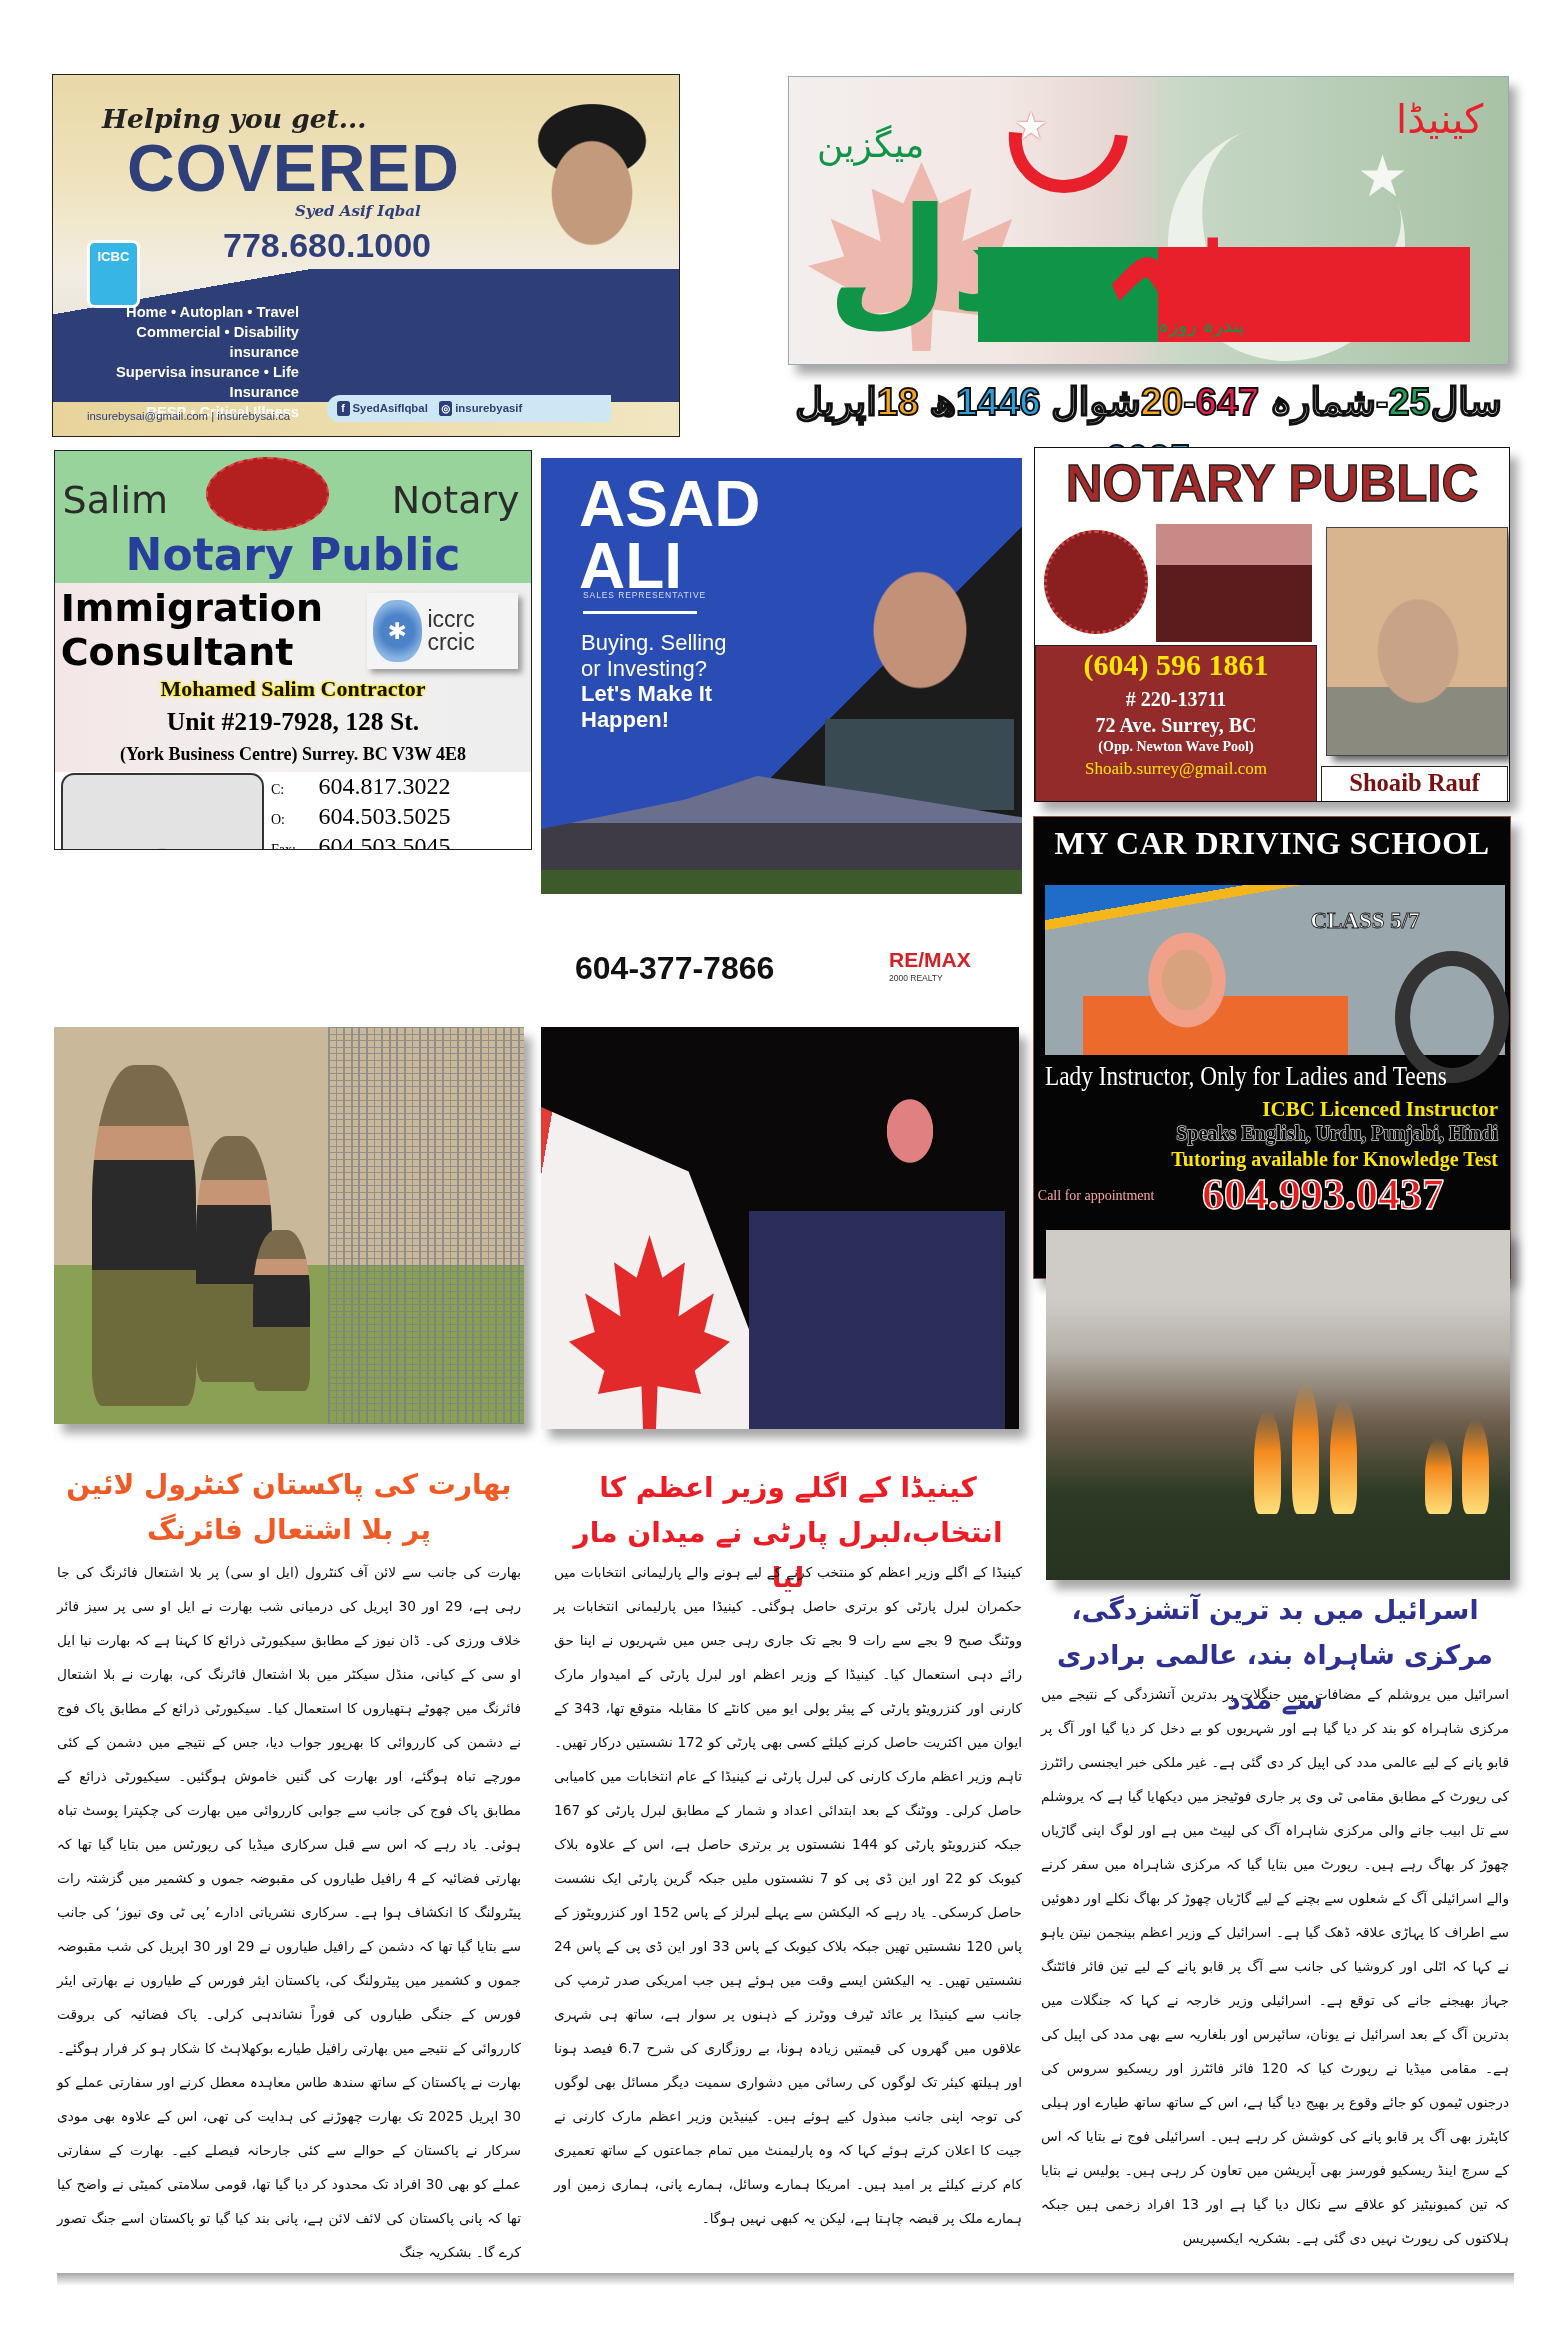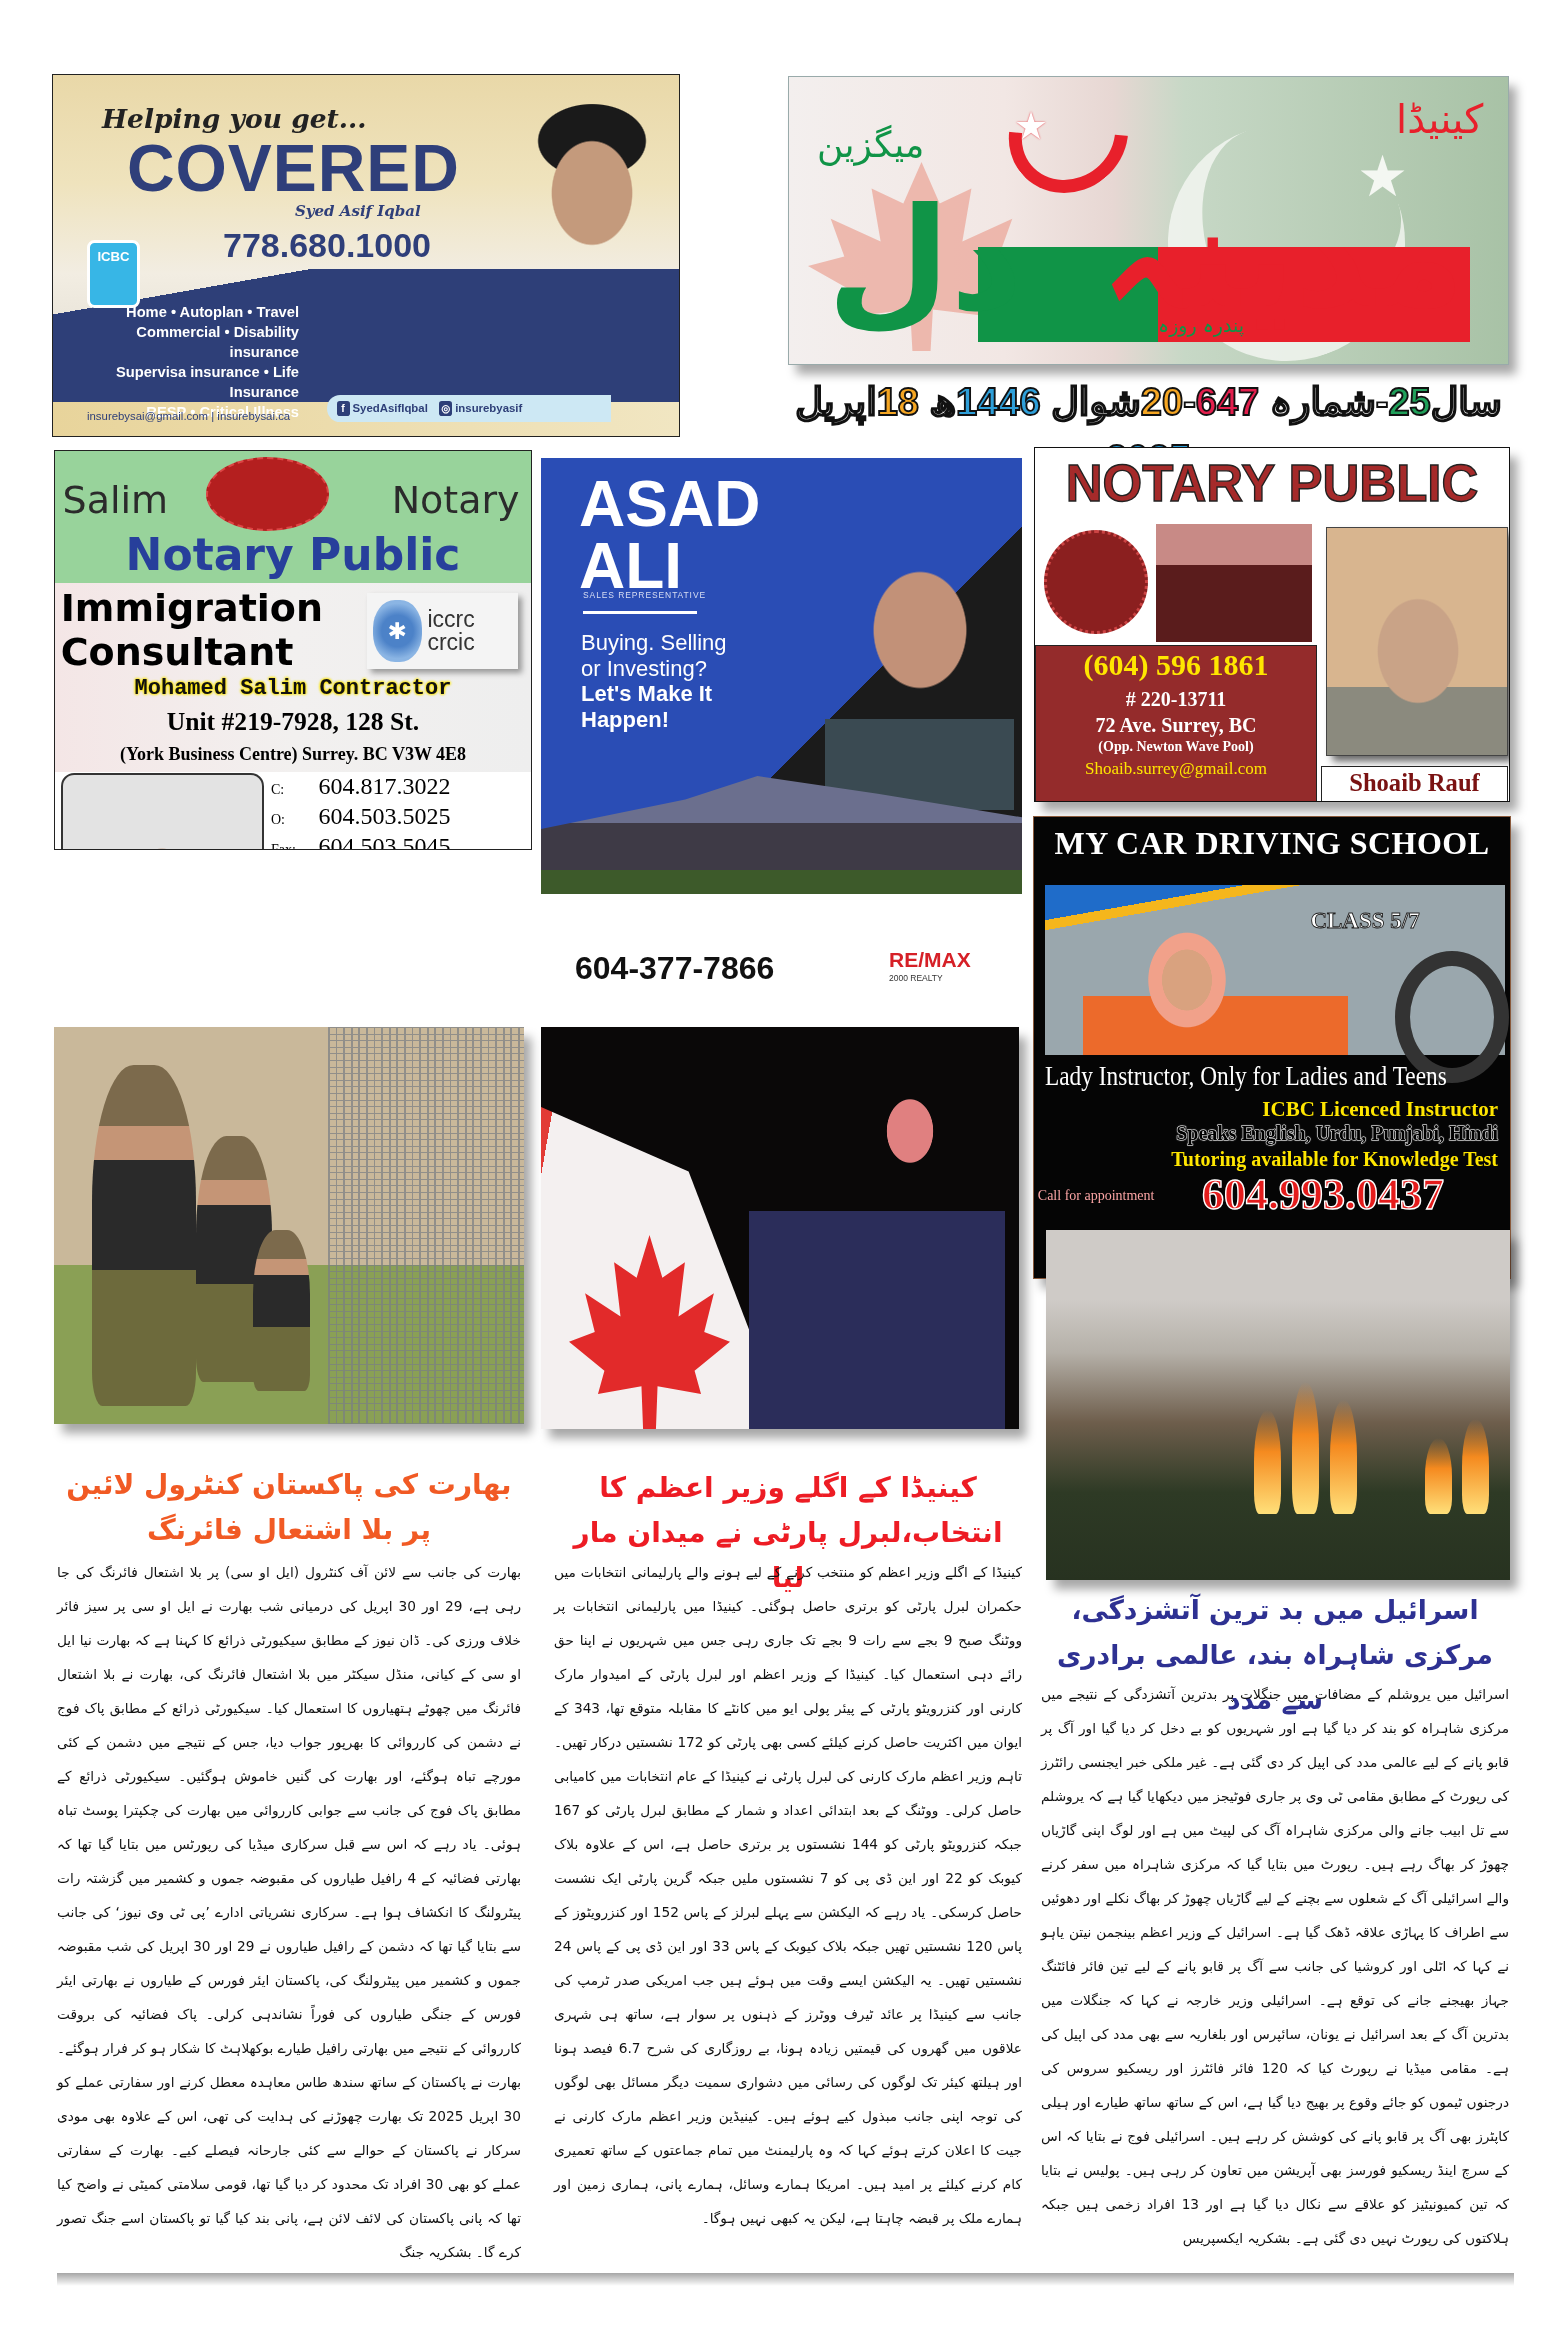--- a/index.html
+++ b/index.html
@@ -54,21 +54,21 @@
   #ad-salim .top { position:absolute; left:0; top:0; width:100%; height:132px; background:#98d39b; }
   #ad-salim .salim-word { position:absolute; left:7.6px; top:26.5px; font-family:"DejaVu Sans", sans-serif; font-size:38px; color:#2b2b2b; }
   #ad-salim .notary-word { position:absolute; right:11.4px; top:26.5px; font-family:"DejaVu Sans", sans-serif; font-size:38px; color:#2b2b2b; }
   #ad-salim .seal { position:absolute; left:151px; top:5.7px; width:123px; height:74px; border-radius:50%; background:#b41f1f; border:2.8px dashed #d44; }
   #ad-salim .np { position:absolute; left:0; top:78px; width:100%; text-align:center; font-family:"DejaVu Sans", sans-serif; font-weight:bold; font-size:44px; color:#273f9b; }
   #ad-salim .bgimg { position:absolute; left:0; top:132px; width:100%; height:189px; background: linear-gradient(90deg, #f4e6e6, #f2f0ef 50%, #eeeeee); }
   #ad-salim .imm { position:absolute; left:5.7px; top:135px; font-family:"DejaVu Sans", sans-serif; font-weight:bold; font-size:38px; line-height:44px; color:#000; }
   #ad-salim .iccrc { position:absolute; left:312px; top:142px; width:151px; height:76px; background:#f4f4f4; box-shadow: 3.8px 3.8px 5.7px #999; display:flex; align-items:center; gap:5.7px; padding-left:5.7px; }
   #ad-salim .iccrc .flower { width:49px; height:62px; border-radius:45%; background: radial-gradient(circle at 50% 50%, #4c82c8 0 40%, #8bb5e4 70%); color:#fff; text-align:center; line-height:62px; font-size:23px; }
   #ad-salim .iccrc .txt { font-family:"Liberation Sans", sans-serif; font-size:23px; line-height:23px; color:#333; }
-  #ad-salim .owner { position:absolute; left:0; top:225px; width:100%; text-align:center; font-family:Liberation Mono, monospace; font-weight:bold; font-size:22px; color:#111; text-shadow: 0 0 2.8px #ffe600, 0 0 2.8px #ffe600, 0 0 2.8px #ffe600; }
+  #ad-salim .owner { position:absolute; left:0; top:225px; width:100%; text-align:center; font-family:Liberation Serif, serif; font-weight:bold; font-size:22px; color:#111; text-shadow: 0 0 2.8px #ffe600, 0 0 2.8px #ffe600, 0 0 2.8px #ffe600; }
   #ad-salim .unit { position:absolute; left:0; top:256px; width:100%; text-align:center; font-family:"Liberation Serif", serif; font-weight:bold; font-size:25.6px; color:#000; }
   #ad-salim .york { position:absolute; left:0; top:293px; width:100%; text-align:center; font-family:"Liberation Serif", serif; font-weight:bold; font-size:18px; color:#000; }
   #ad-salim .photo { position:absolute; left:5.7px; top:322px; width:203px; height:230px; border-radius:13.2px; border:2.8px solid #333; background: radial-gradient(ellipse 52px 66px at 99px 114px, #b88d70 0 60%, transparent 62%), linear-gradient(180deg, #e3e3e3 0 55%, #2a2a2a 55% 100%); }
   #ad-salim .contacts { position:absolute; left:216px; top:322px; width:260px; font-family:"Liberation Serif", serif; color:#000; }
   #ad-salim .crow { display:flex; align-items:baseline; gap:9.5px; height:30px; }
   #ad-salim .crow .lbl { font-size:14px; width:38px; }
   #ad-salim .crow .num { font-size:24px; }
   #ad-salim .web { font-size:15px; line-height:24.6px;margin-left:44px; }
   #ad-salim .mail { font-size:13.2px; line-height:21px; }
 

